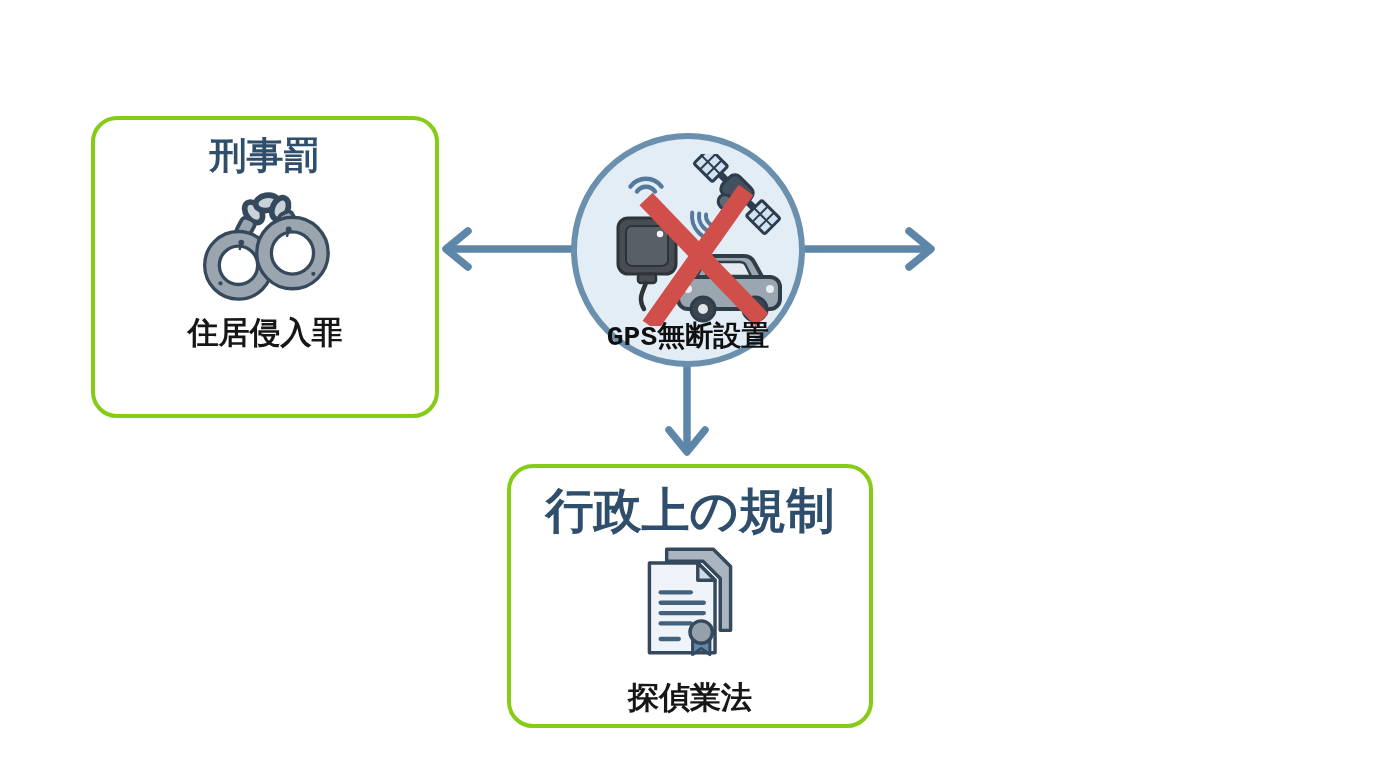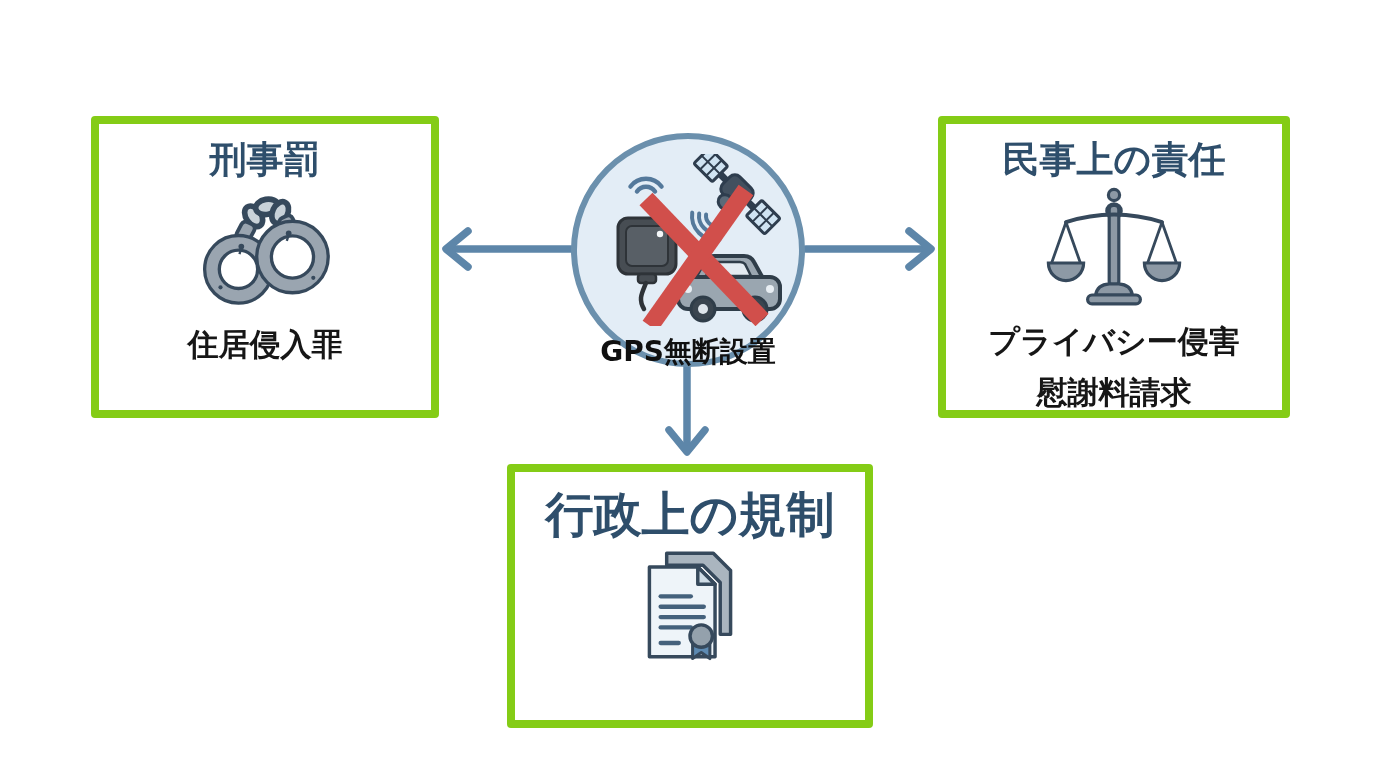--- a/index.html
+++ b/index.html
@@ -4,48 +4,48 @@
 <style>
   html,body { margin:0; padding:0; background:#fff; }
   .canvas {
     position:relative; width:1376px; height:768px; background:#ffffff;
     font-family:"DejaVu Sans", sans-serif; overflow:hidden;
   }
   .arrows { position:absolute; left:0; top:0; pointer-events:none; }
 
   .box {
     position:absolute; box-sizing:border-box; background:#ffffff;
-    border:8px solid #84cc16; border-radius:4px;
+    border:4px solid #84cc16; border-radius:26px;
     display:flex; flex-direction:column; align-items:center;
   }
   .box-criminal { left:91px;  top:116px; width:348px; height:302px; }
   .box-civil    { left:938px; top:116px; width:352px; height:302px; }
   .box-admin    { left:507px; top:464px; width:366px; height:264px; }
 
   .box-title {
     font-size:37px; font-weight:700; color:#2e4e6b;
     margin-top:14px; line-height:1.2; white-space:nowrap;
   }
   .box-admin .box-title { font-size:48px; }
   .box-icon { margin-top:4px; flex:0 0 auto; }
   .box-lines {
-    margin-top:8px; text-align:center; font-size:31px; font-weight:700;
+    text-align:center; font-size:31px; font-weight:700;
     color:#161616; line-height:1.62; white-space:nowrap;
   }
   .box-admin .box-lines { margin-top:14px; }
 
   .center-node {
     position:absolute; left:571px; top:133px; width:234px; height:234px;
     box-sizing:border-box; border:6px solid #6b90ad; border-radius:50%;
     background:#e3edf6;
   }
   .center-icon { position:absolute; left:27px; top:15px; }
   .center-label {
-    position:absolute; left:0; top:194px; width:100%; text-align:center;
-    font-size:28px; font-weight:700; color:#101010; white-space:nowrap;
+    position:absolute; left:0; top:178px; width:100%; text-align:center;
+    font-size:28px; font-weight:700; color:#101010; white-space:nowrap;font-family:Liberation Mono, monospace;
   }
 </style>
 </head>
 <body>
 
 <div class="canvas">
 
   <svg class="arrows" width="1376" height="768" viewBox="0 0 1376 768">
     <g stroke="#5d86a9" stroke-width="7.5" fill="none" stroke-linecap="round" stroke-linejoin="round">
       <path d="M571 249 H453"></path>
@@ -78,60 +78,42 @@
         <path d="M100 52 l-2 6" stroke-width="2.5"></path>
         <circle cx="28" cy="107" r="2.2" fill="#36495c" stroke="none"></circle>
         <circle cx="126" cy="97" r="2.2" fill="#36495c" stroke="none"></circle>
       </g>
     </svg>
     <div class="box-lines">
       <div>住居侵入罪</div>
     </div>
   </div>
 
-  <div class="box box-civil">
-    <div class="box-title">民事上の責任</div>
-    <svg class="box-icon" width="136" height="122" viewBox="0 0 170 152">
-      <g stroke="#36495c" stroke-linecap="round">
-        <circle cx="85" cy="11" r="7" fill="#8d99a5" stroke-width="4"></circle>
-        <circle cx="85" cy="31" r="9" fill="#8d99a5" stroke-width="4"></circle>
-        <rect x="79" y="24" width="12" height="100" rx="5" fill="#8d99a5" stroke-width="4"></rect>
-        <path d="M25 45 Q85 26 145 45" stroke-width="5" fill="none"></path>
-        <path d="M25 45 L7 96 M25 45 L43 96" stroke-width="3.5" fill="none"></path>
-        <path d="M145 45 L127 96 M145 45 L163 96" stroke-width="3.5" fill="none"></path>
-        <path d="M3 96 H47 A22 22 0 0 1 3 96 Z" fill="#8d99a5" stroke-width="4"></path>
-        <path d="M123 96 H167 A22 22 0 0 1 123 96 Z" fill="#8d99a5" stroke-width="4"></path>
-        <path d="M62 136 q2 -13 17 -14 h12 q15 1 17 14 z" fill="#8d99a5" stroke-width="4"></path>
-        <rect x="52" y="136" width="66" height="11" rx="5.5" fill="#8d99a5" stroke-width="4"></rect>
-      </g>
-    </svg>
-    <div class="box-lines">
-      <div>プライバシー侵害</div>
-      <div>慰謝料請求</div>
-    </div>
-  </div>
 
   <div class="box box-admin">
     <div class="box-title">行政上の規制</div>
     <svg class="box-icon" width="106" height="114" viewBox="0 0 122 132">
       <g stroke="#36495c">
         <path d="M34 6 H88 L108 26 V100 H96 V40 L76 20 H34 Z" fill="#aab5bf" stroke-width="4" stroke-linejoin="round"></path>
         <path d="M14 22 H70 L90 42 V126 H14 Z" fill="#eef4f9" stroke-width="4" stroke-linejoin="round"></path>
         <path d="M70 22 V42 H90 Z" fill="#cfdce6" stroke-width="4" stroke-linejoin="round"></path>
         <g stroke="#44617c" stroke-width="5" stroke-linecap="round" fill="none">
           <path d="M27 56 H62"></path>
           <path d="M27 68 H77"></path>
           <path d="M27 80 H77"></path>
           <path d="M27 92 H62"></path>
           <path d="M27 110 H48"></path>
         </g>
         <path d="M64 106 v22 l10 -7 10 7 v-22 z" fill="#5d8ab2" stroke-width="3.5" stroke-linejoin="round"></path>
         <circle cx="74" cy="102" r="13" fill="#94a1ac" stroke-width="4"></circle>
       </g>
     </svg>
+    <div class="box-lines">
+      <div>探偵業法</div>
+    </div>
   </div>
 
   <div class="center-node">
     <svg class="center-icon" width="186" height="172" viewBox="0 0 186 172">
 
       <g stroke="#54799b" stroke-width="4.5" fill="none" stroke-linecap="round" transform="translate(42,44)">
         <path d="M-9 -6.5 A11 11 0 0 1 9 -6.5"></path>
         <path d="M-15.5 -11.5 A19.5 19.5 0 0 1 15.5 -11.5"></path>
       </g>
 

